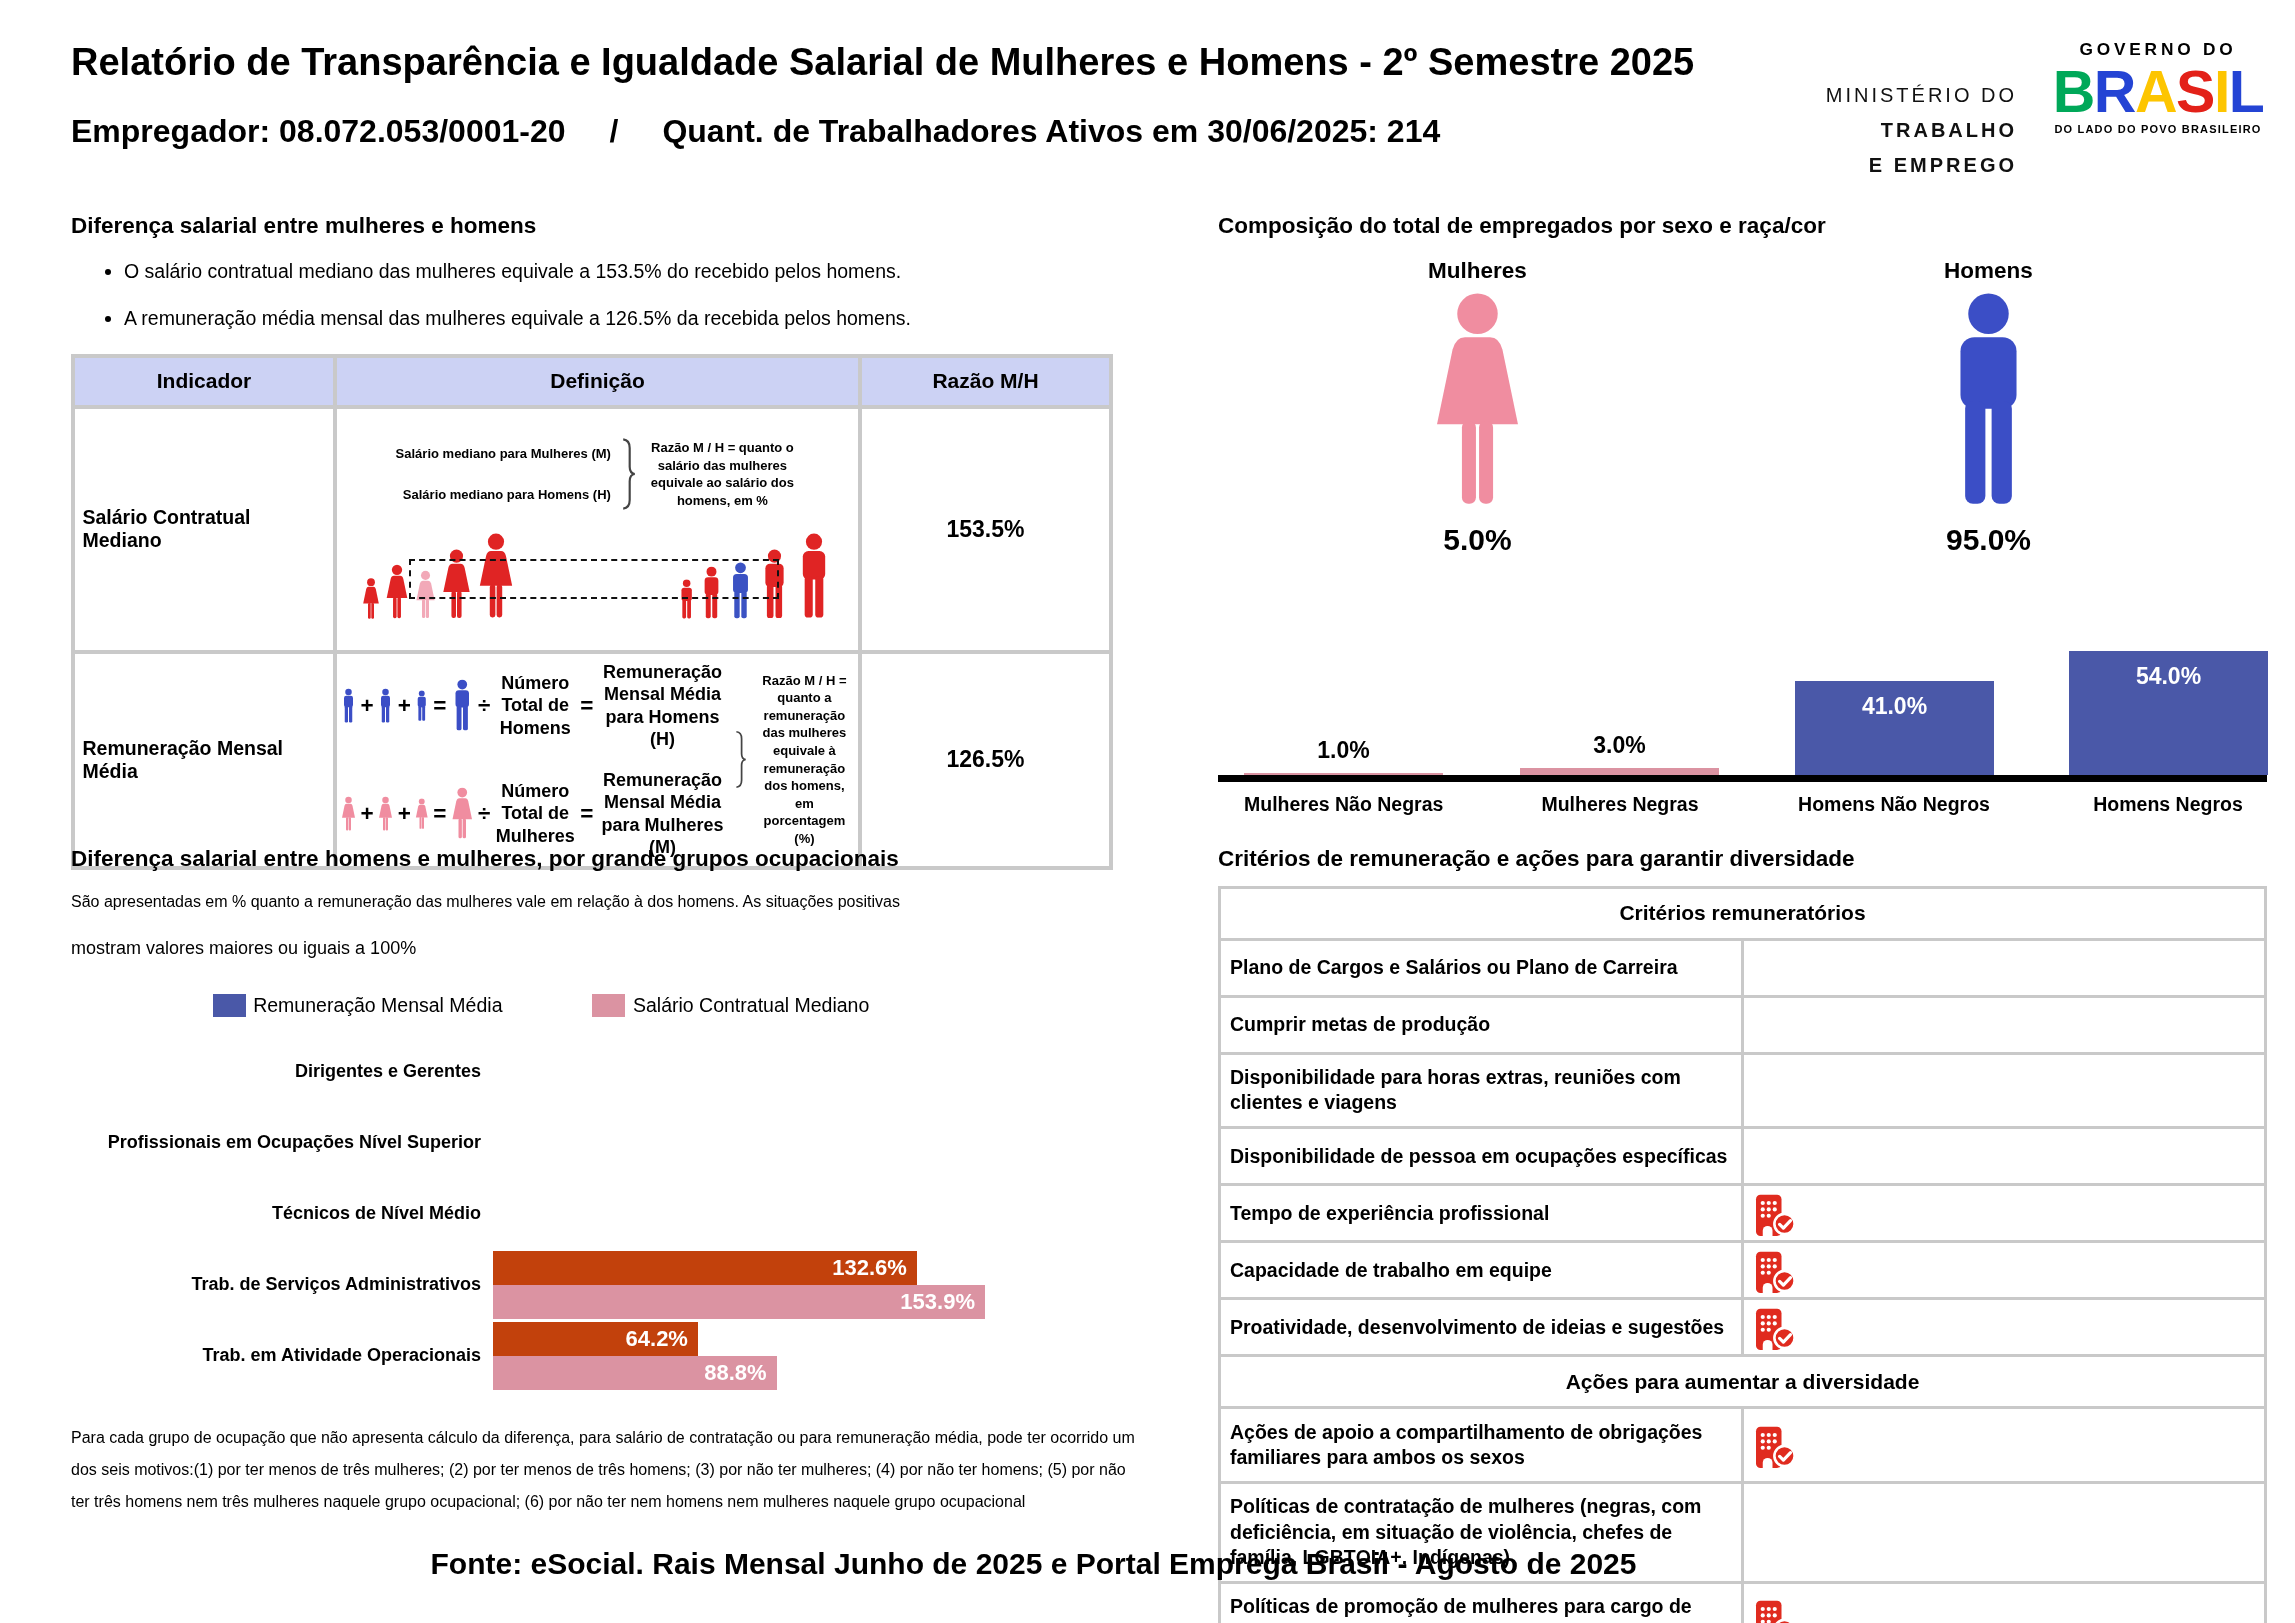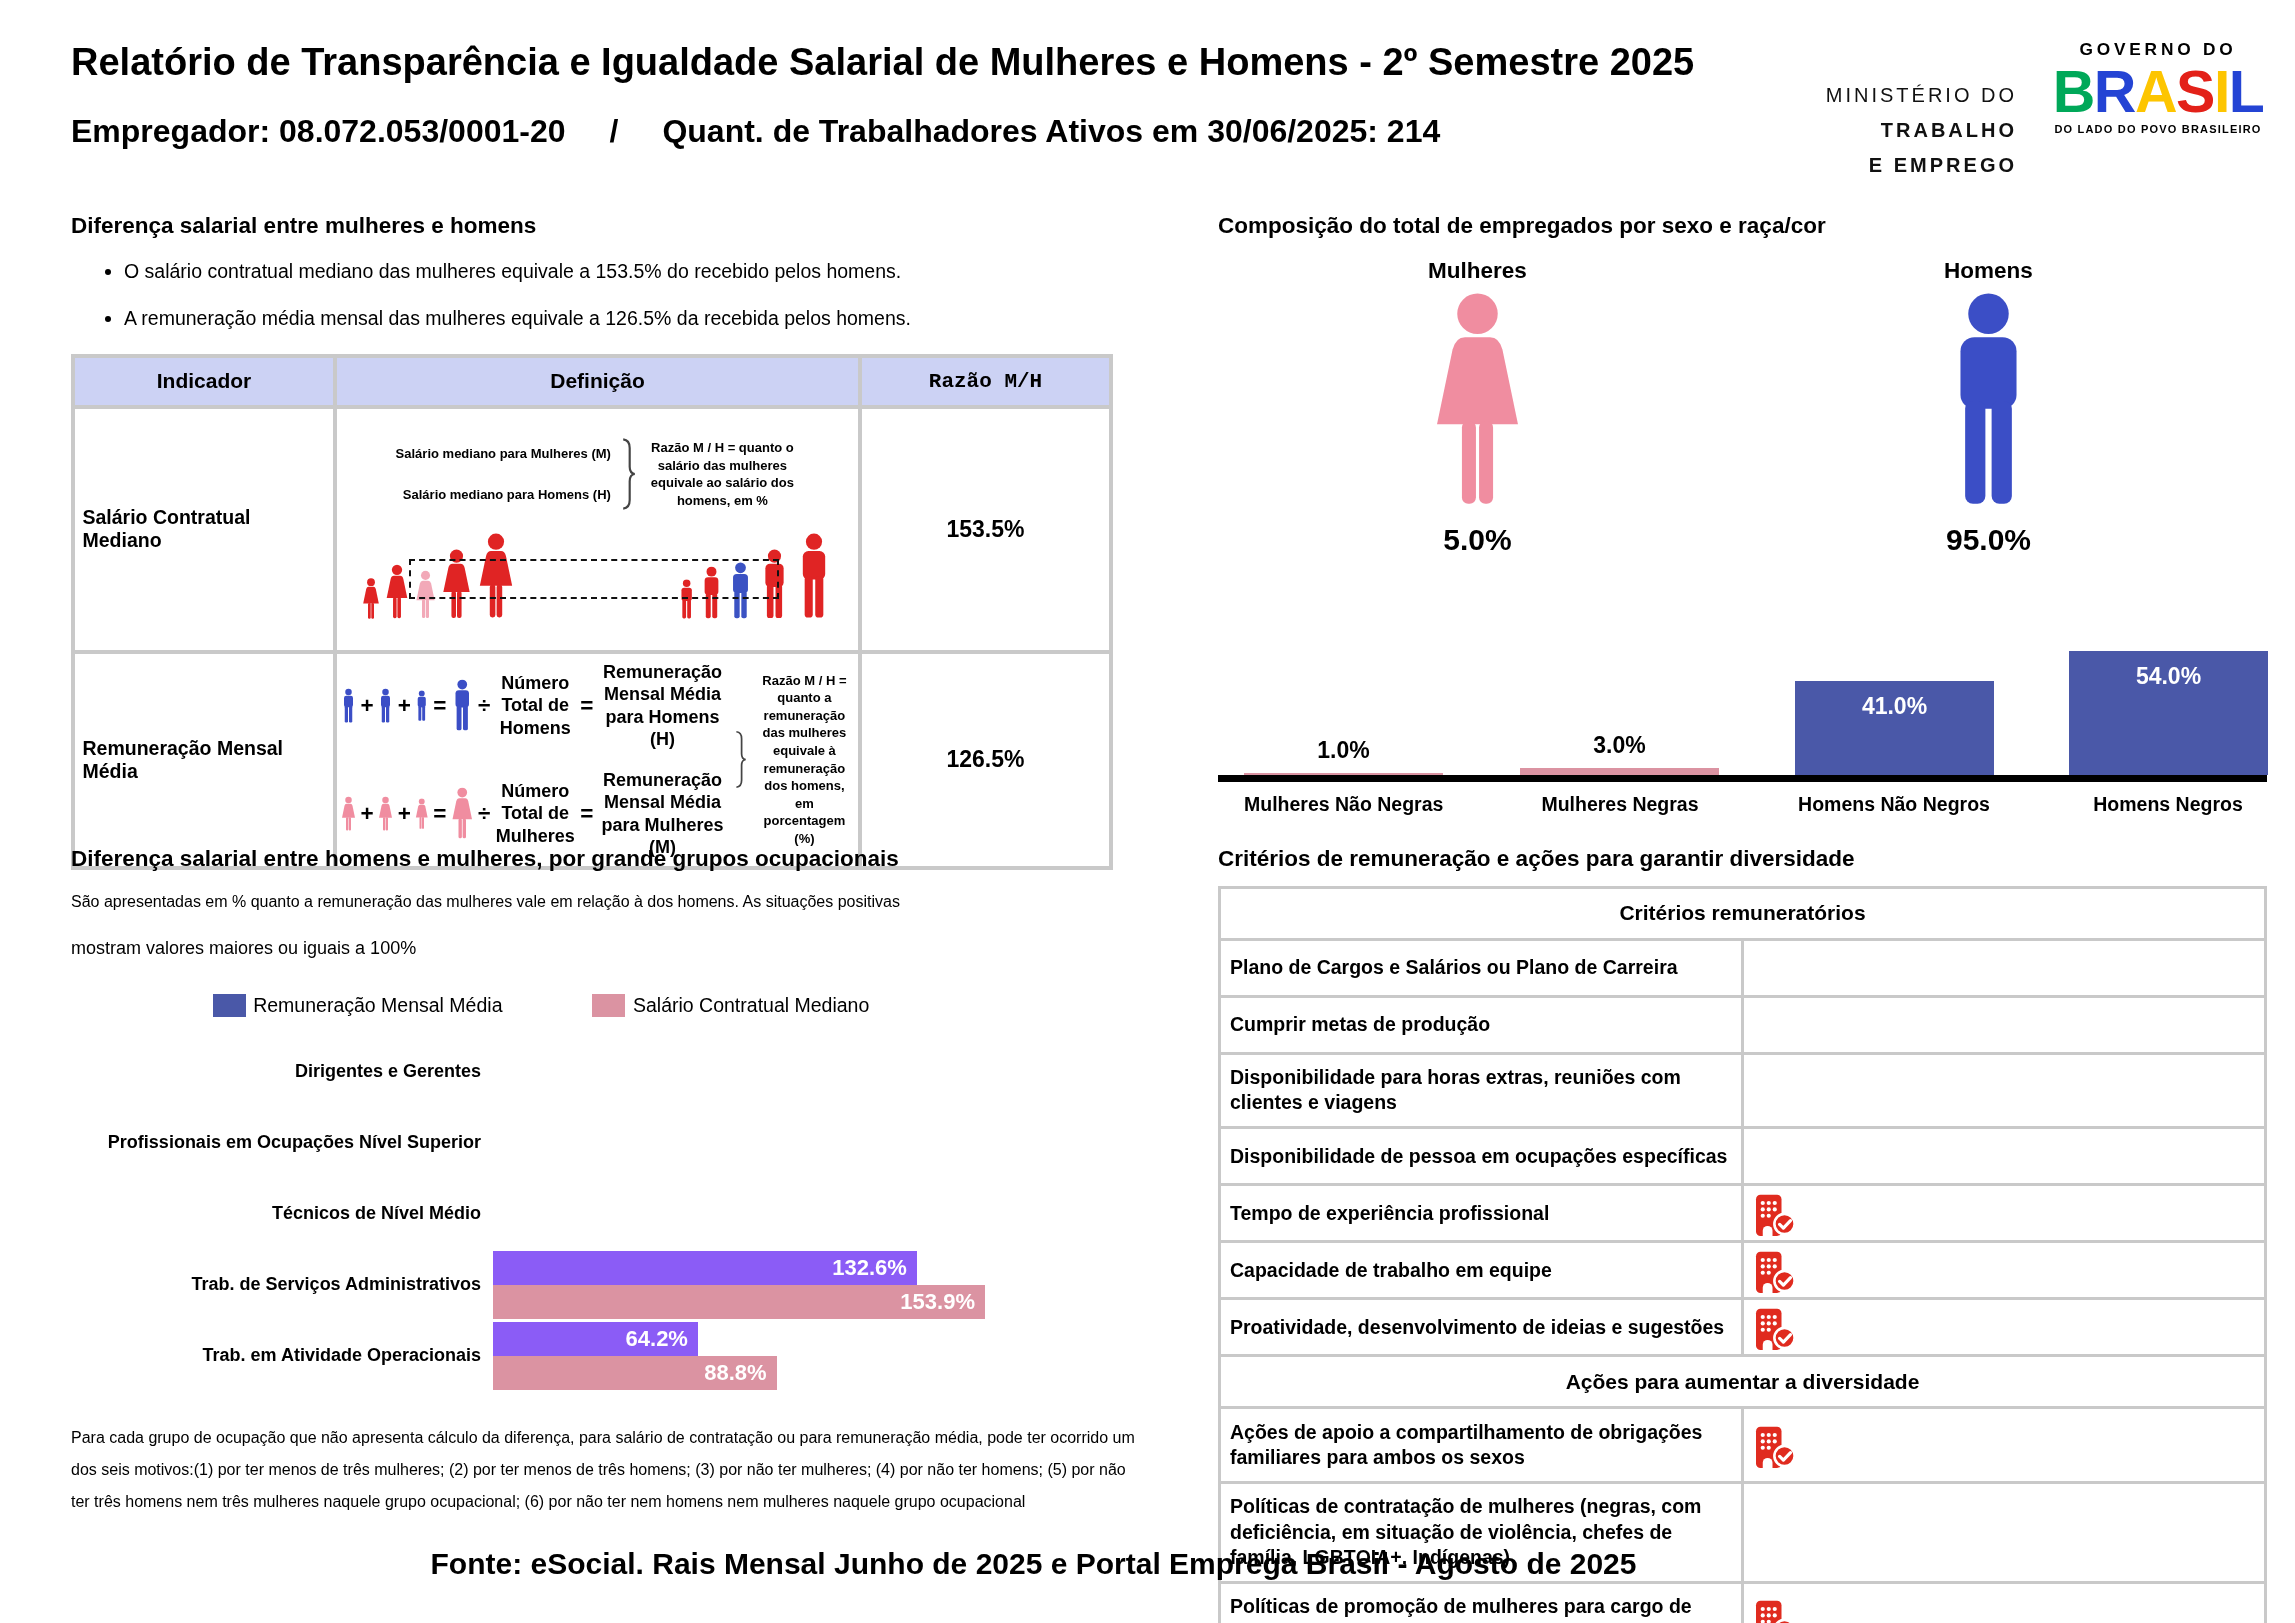--- a/index.html
+++ b/index.html
@@ -22,21 +22,21 @@
   
   .sec-title{font-size:22.5px;font-weight:bold;}
 
   
   .sec-salary{position:absolute;left:71px;top:213px;width:1028px;}
   .bullets{margin:19.5px 0 0 0;padding-left:53px;font-size:19.5px;}
   .bullets li{margin-bottom:22.5px;line-height:25px;}
   table.indic{border-collapse:collapse;margin-top:15px;width:1028px;table-layout:fixed;}
   table.indic td,table.indic th{border:4.5px solid #c9c9c9;background:#fff;vertical-align:middle;}
   .indic .hd{background:#ccd2f4;font-size:21px;font-weight:bold;text-align:center;height:45px;}
-  .col-ind{width:256px;} .col-def{width:519px;} .col-raz{width:245px;font-family:Liberation Mono, monospace;}
+  .col-ind{width:256px;} .col-def{width:519px;} .col-raz{width:245px;}
   .ind-cell{font-size:19.5px;font-weight:bold;padding-left:7.5px;}
   .raz-cell{font-size:23px;font-weight:bold;text-align:center;}
   .row1{height:245px;} .row2{height:159px;}
 
   .d1{padding:7.5px 4.5px;}
   .d1-top{display:flex;align-items:center;justify-content:center;gap:9px;}
   .d1-labels{display:flex;flex-direction:column;gap:25.6px;font-size:13px;font-weight:bold;text-align:right;}
   .d1-expl{width:154px;font-size:13px;font-weight:bold;text-align:center;line-height:1.35;}
   .d1-people{position:relative;margin-top:13.5px;height:96px;display:flex;align-items:flex-end;
              justify-content:space-between;padding:0 19.5px;}
@@ -75,21 +75,21 @@
   .occ-legend{width:940px;margin-top:35px;display:flex;justify-content:center;gap:90px;align-items:center;}
   .leg-item{display:flex;align-items:center;gap:7.5px;font-size:19.5px;}
   .swatch{width:33px;height:22.5px;display:inline-block;}
   .swatch.blue{background:#4a58a8;} .swatch.pink{background:#db93a2;}
   .occ-chart{margin-top:19.5px;}
   .band{display:flex;align-items:center;min-height:71px;}
   .band-label{width:410px;text-align:right;padding-right:12px;font-size:18px;font-weight:bold;line-height:1.2;}
   .band-bars{display:flex;flex-direction:column;}
   .hbar{height:34px;width:calc(var(--w) * 3.2px);display:flex;align-items:center;justify-content:flex-end;
         padding-right:10.5px;box-sizing:border-box;color:#fff;font-size:22px;font-weight:bold;}
-  .hbar.media{background:#8b5cf6;} .hbar.mediano{background:#db93a2;}
+  .hbar.media{background:#c2410c;} .hbar.mediano{background:#db93a2;}
   .occ-note{margin-top:30px;width:1067px;font-size:16px;line-height:32px;}
 
   
   .sec-crit{position:absolute;left:1218px;top:846px;width:1049px;}
   table.crit{border-collapse:collapse;margin-top:13.5px;width:1049px;table-layout:fixed;}
   table.crit td{border:3.8px solid #c9c9c9;background:#fff;}
   .crit-head{background:#ccd2f4;font-size:21px;font-weight:bold;text-align:center;height:47px;}
   .crit-label{font-size:19.5px;font-weight:bold;padding:10.5px 9px;line-height:1.3;width:699px;}
   .crit-flag{width:342px;padding:4.5px 0 4.5px 10.5px;vertical-align:middle;}
   .check-icon{width:41px;height:45px;display:block;}

